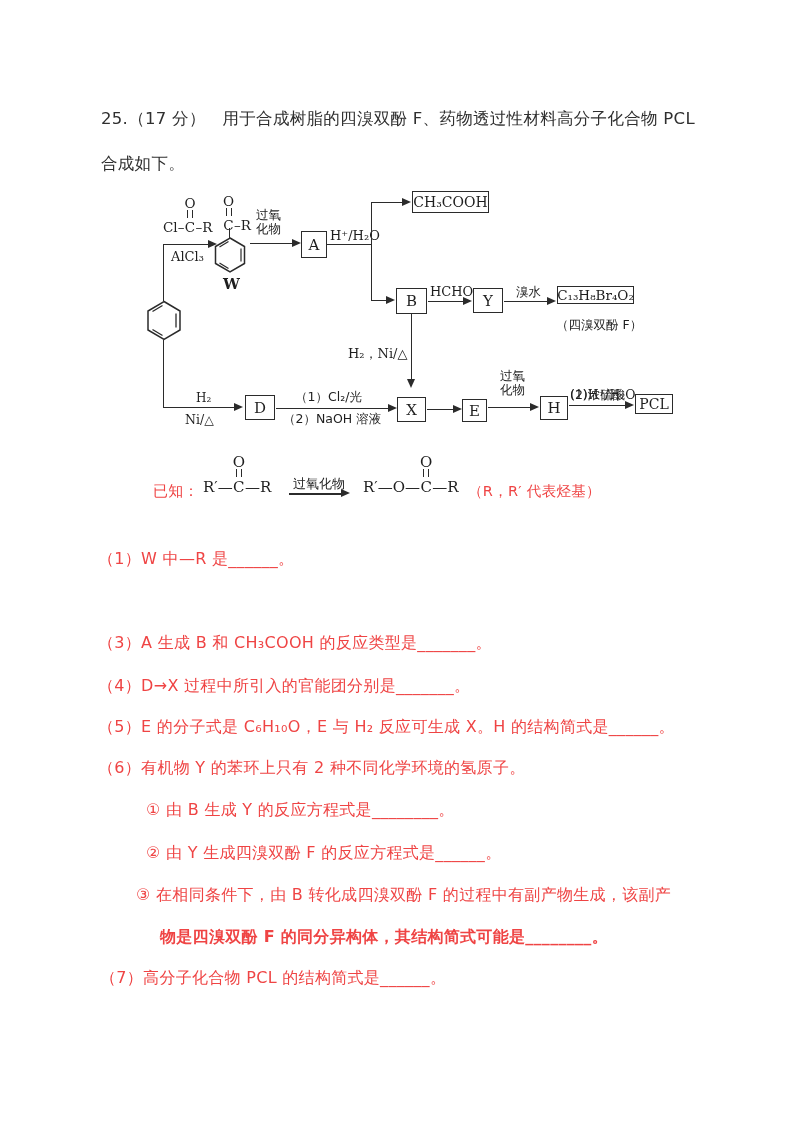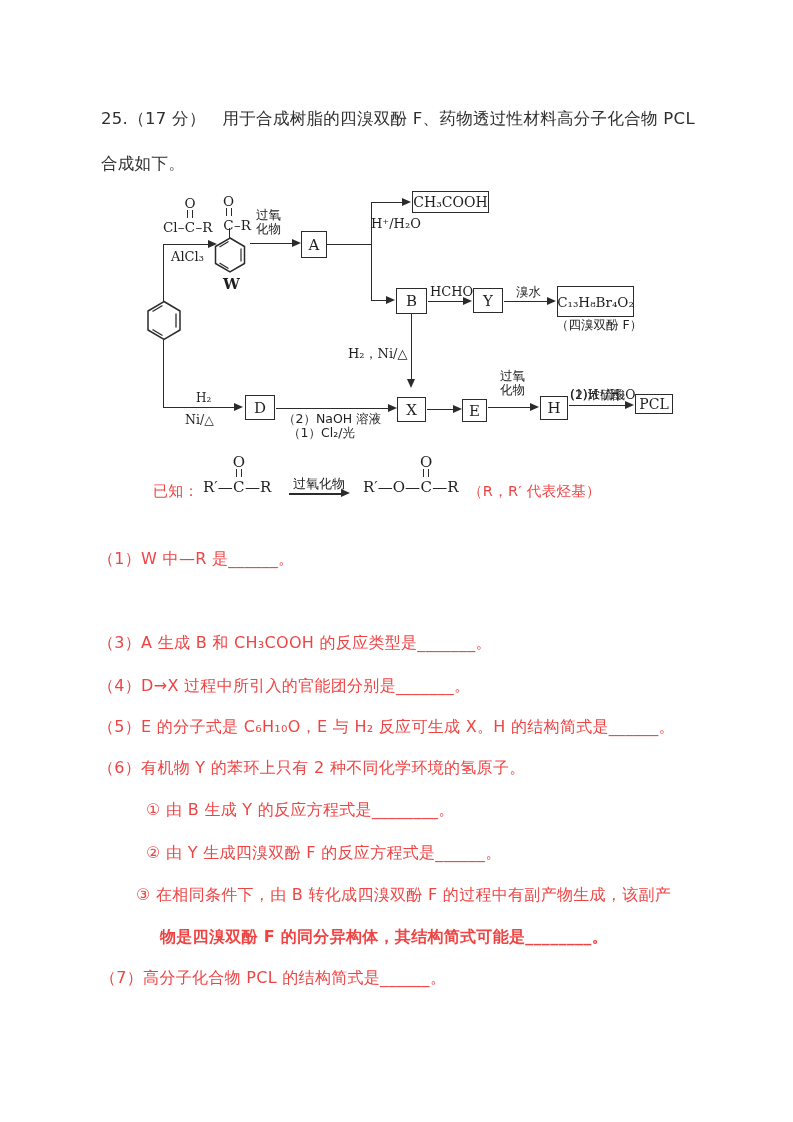--- a/index.html
+++ b/index.html
@@ -74,53 +74,53 @@
   <div class="wlab" style="left:223px;top:275px;">W</div>
 
   <div class="lbl2" style="left:256px;top:208px;">
     <div>过氧</div>
     <div>化物</div>
   </div>
   <div class="ln" style="left:250px;top:243px;width:43px;height:1.4px;"></div>
   <div class="ah" style="left:292px;top:239px;"></div>
   <div class="bx" style="left:301px;top:231px;width:26px;height:27px;">A</div>
 
-  <div class="lbl ser" style="left:330px;top:216px;font-size:13px;margin-left:41px;">H⁺/H₂O</div>
+  <div class="lbl ser" style="left:330px;top:228px;font-size:13px;">H⁺/H₂O</div>
   <div class="ln" style="left:327px;top:244px;width:45px;height:1.4px;"></div>
   <div class="ln" style="left:371px;top:202px;width:1.4px;height:99px;"></div>
 
   <div class="ln" style="left:371px;top:202px;width:32px;height:1.4px;"></div>
   <div class="ah" style="left:402px;top:198px;"></div>
   <div class="bx" style="left:412px;top:191px;width:77px;height:22px;font-size:14px;">CH₃COOH</div>
 
   <div class="ln" style="left:371px;top:300px;width:16px;height:1.4px;"></div>
   <div class="ah" style="left:386px;top:296px;"></div>
   <div class="bx" style="left:396px;top:288px;width:31px;height:26px;">B</div>
 
   <div class="lbl ser" style="left:430px;top:284px;font-size:13px;">HCHO</div>
   <div class="ln" style="left:428px;top:301px;width:36px;height:1.4px;"></div>
   <div class="ah" style="left:463px;top:297px;"></div>
   <div class="bx" style="left:473px;top:288px;width:30px;height:25px;">Y</div>
   <div class="lbl" style="left:516px;top:284px;">溴水</div>
   <div class="ln" style="left:504px;top:301px;width:44px;height:1.4px;"></div>
   <div class="ah" style="left:547px;top:297px;"></div>
-  <div class="bx" style="left:557px;top:286px;width:77px;height:31px;font-size:13.5px;">C₁₃H₈Br₄O₂</div>
+  <div class="bx" style="left:557px;top:286px;width:77px;height:18px;font-size:13.5px;">C₁₃H₈Br₄O₂</div>
   <div class="lbl" style="left:556px;top:317px;">（四溴双酚 F）</div>
 
   <div class="ln" style="left:411px;top:314px;width:1.4px;height:66px;"></div>
   <div class="ahd" style="left:407px;top:379px;"></div>
   <div class="lbl ser" style="left:348px;top:345px;font-size:13px;">H₂，Ni/△</div>
 
   <div class="lbl ser" style="left:196px;top:391px;font-size:12px;">H₂</div>
   <div class="ln" style="left:163px;top:407px;width:72px;height:1.4px;"></div>
   <div class="ah" style="left:234px;top:403px;"></div>
   <div class="lbl ser" style="left:185px;top:412px;font-size:12.5px;">Ni/△</div>
   <div class="bx" style="left:245px;top:395px;width:30px;height:25px;">D</div>
 
-  <div class="lbl" style="left:288px;top:389px;margin-top:36px;">（1）Cl₂/光</div>
+  <div class="lbl" style="left:295px;top:389px;">（1）Cl₂/光</div>
   <div class="ln" style="left:276px;top:408px;width:113px;height:1.4px;"></div>
   <div class="ah" style="left:388px;top:404px;"></div>
   <div class="lbl" style="left:283px;top:411px;">（2）NaOH 溶液</div>
   <div class="bx" style="left:397px;top:397px;width:29px;height:25px;">X</div>
 
   <div class="ln" style="left:427px;top:409px;width:27px;height:1.4px;"></div>
   <div class="ah" style="left:453px;top:405px;"></div>
   <div class="bx" style="left:462px;top:399px;width:25px;height:23px;">E</div>
 
   <div class="lbl2" style="left:500px;top:369px;">

